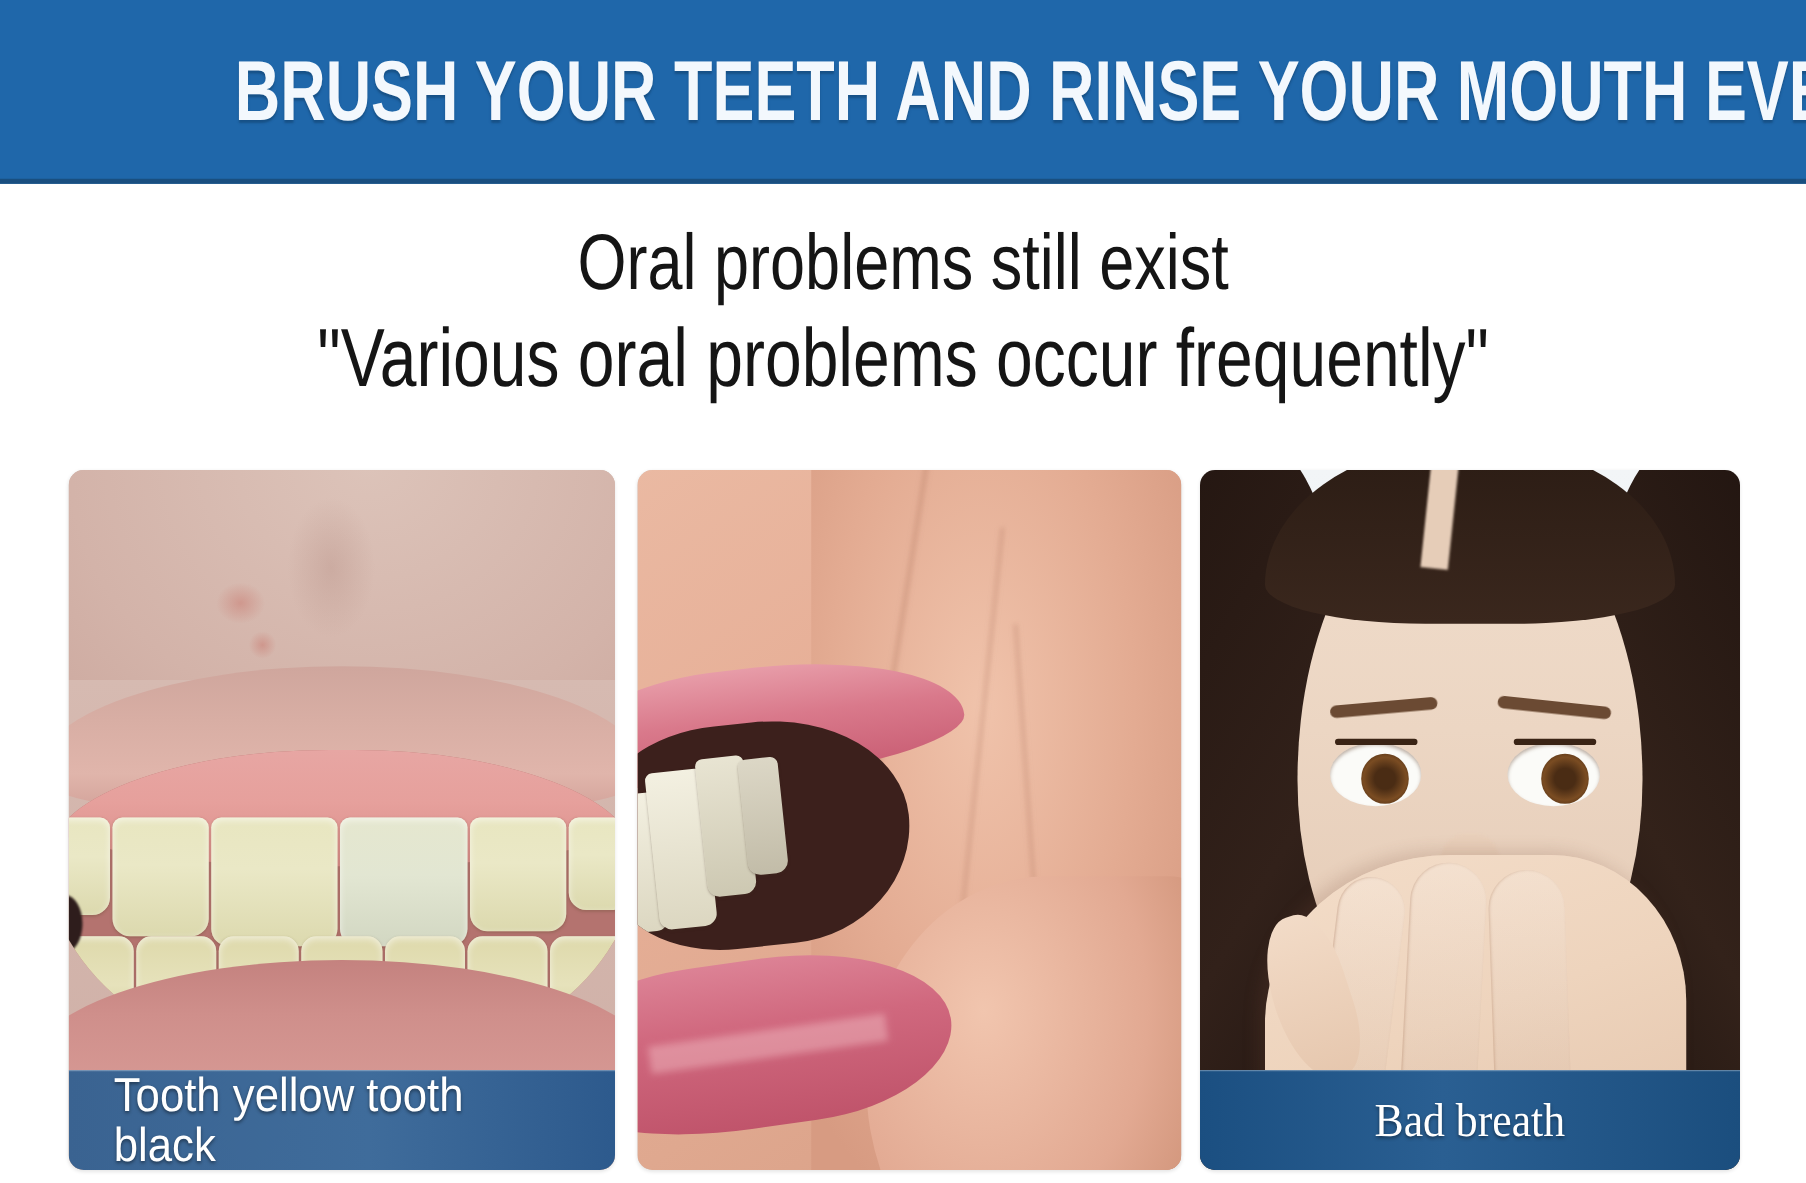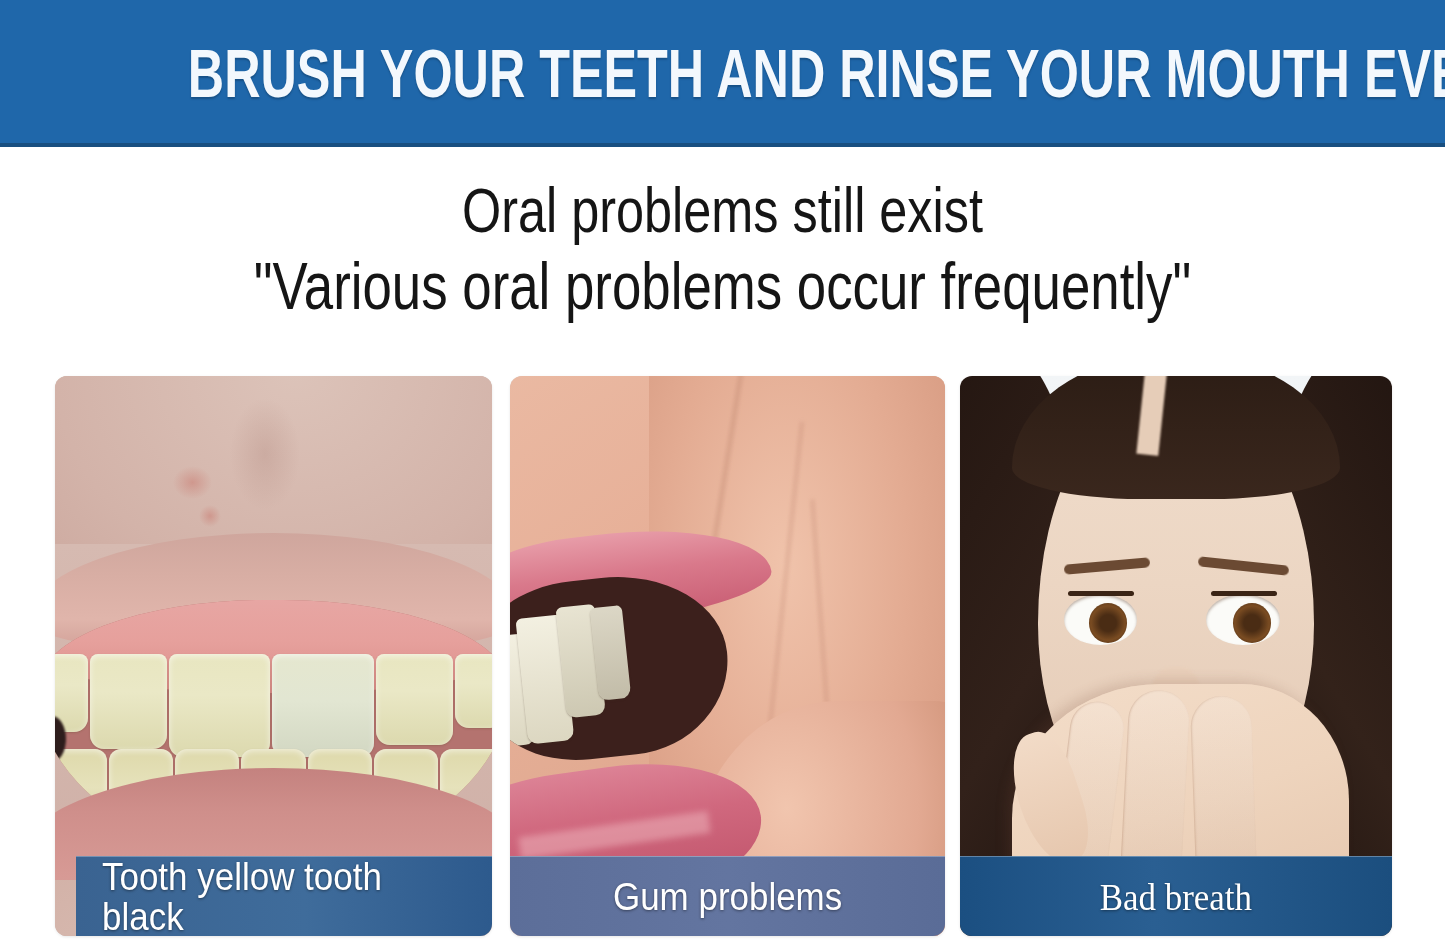--- a/index.html
+++ b/index.html
@@ -60,21 +60,21 @@
   
   .caption{
     position:absolute; left:0; right:0; bottom:0; height:80px;
     display:flex; align-items:center;
     color:#ffffff;
     font-size:38px; line-height:40px;
     text-shadow:0 1px 3px rgba(0,0,0,.45);
     border-top:1px solid rgba(255,255,255,.30);
   }
   .caption span{ display:block; transform:scaleX(0.92); transform-origin:left center; }
-  .caption.left{ justify-content:flex-start; padding-left:26px;margin-left:21px; }
+  .caption.left{ justify-content:flex-start; padding-left:36px; }
   .caption.center{ justify-content:center; padding:0 10px; }
   .caption.center span{ transform-origin:center center; }
   .cap1{ background:linear-gradient(to right,#3a6391 0%,#3f6c9b 55%,#2d5a8d 100%); }
   .cap2{ background:linear-gradient(to right,#5c6e99 0%,#6375a0 50%,#5a6c97 100%); }
   .cap3{ background:linear-gradient(to right,#1b4f81 0%,#2a5f92 45%,#1b4e7e 100%); }
 
   
   .p1{ background:linear-gradient(#d7bdb4 0%,#d6bab1 30%,#d3b5ac 55%,#cfb0a7 100%); }
   .p1 .chin{ position:absolute; left:-10%; top:-14%; width:130%; height:44%;
       background:radial-gradient(60% 120% at 50% 30%, #dcc3b9 0%, #d3b3a9 70%, #cdaaa0 100%); }
@@ -277,23 +277,20 @@
       <div class="lip-up"></div>
       <div class="oral">
         <div class="tooth k1"></div>
         <div class="tooth k2"></div>
         <div class="tooth k3"></div>
         <div class="tooth k4"></div>
       </div>
       <div class="lip-low"></div>
       <div class="lipshine"></div>
     </div>
-    <div class="caption cap2 center">
-      <span>Gum problems</span>
-    </div>
   </div>
 
   <div class="card c3">
     <div class="photo p3">
       <div class="hair-l"></div>
       <div class="hair-r"></div>
       <div class="face"></div>
       <div class="fringe"></div>
       <div class="part"></div>
       <div class="brow b1"></div>

